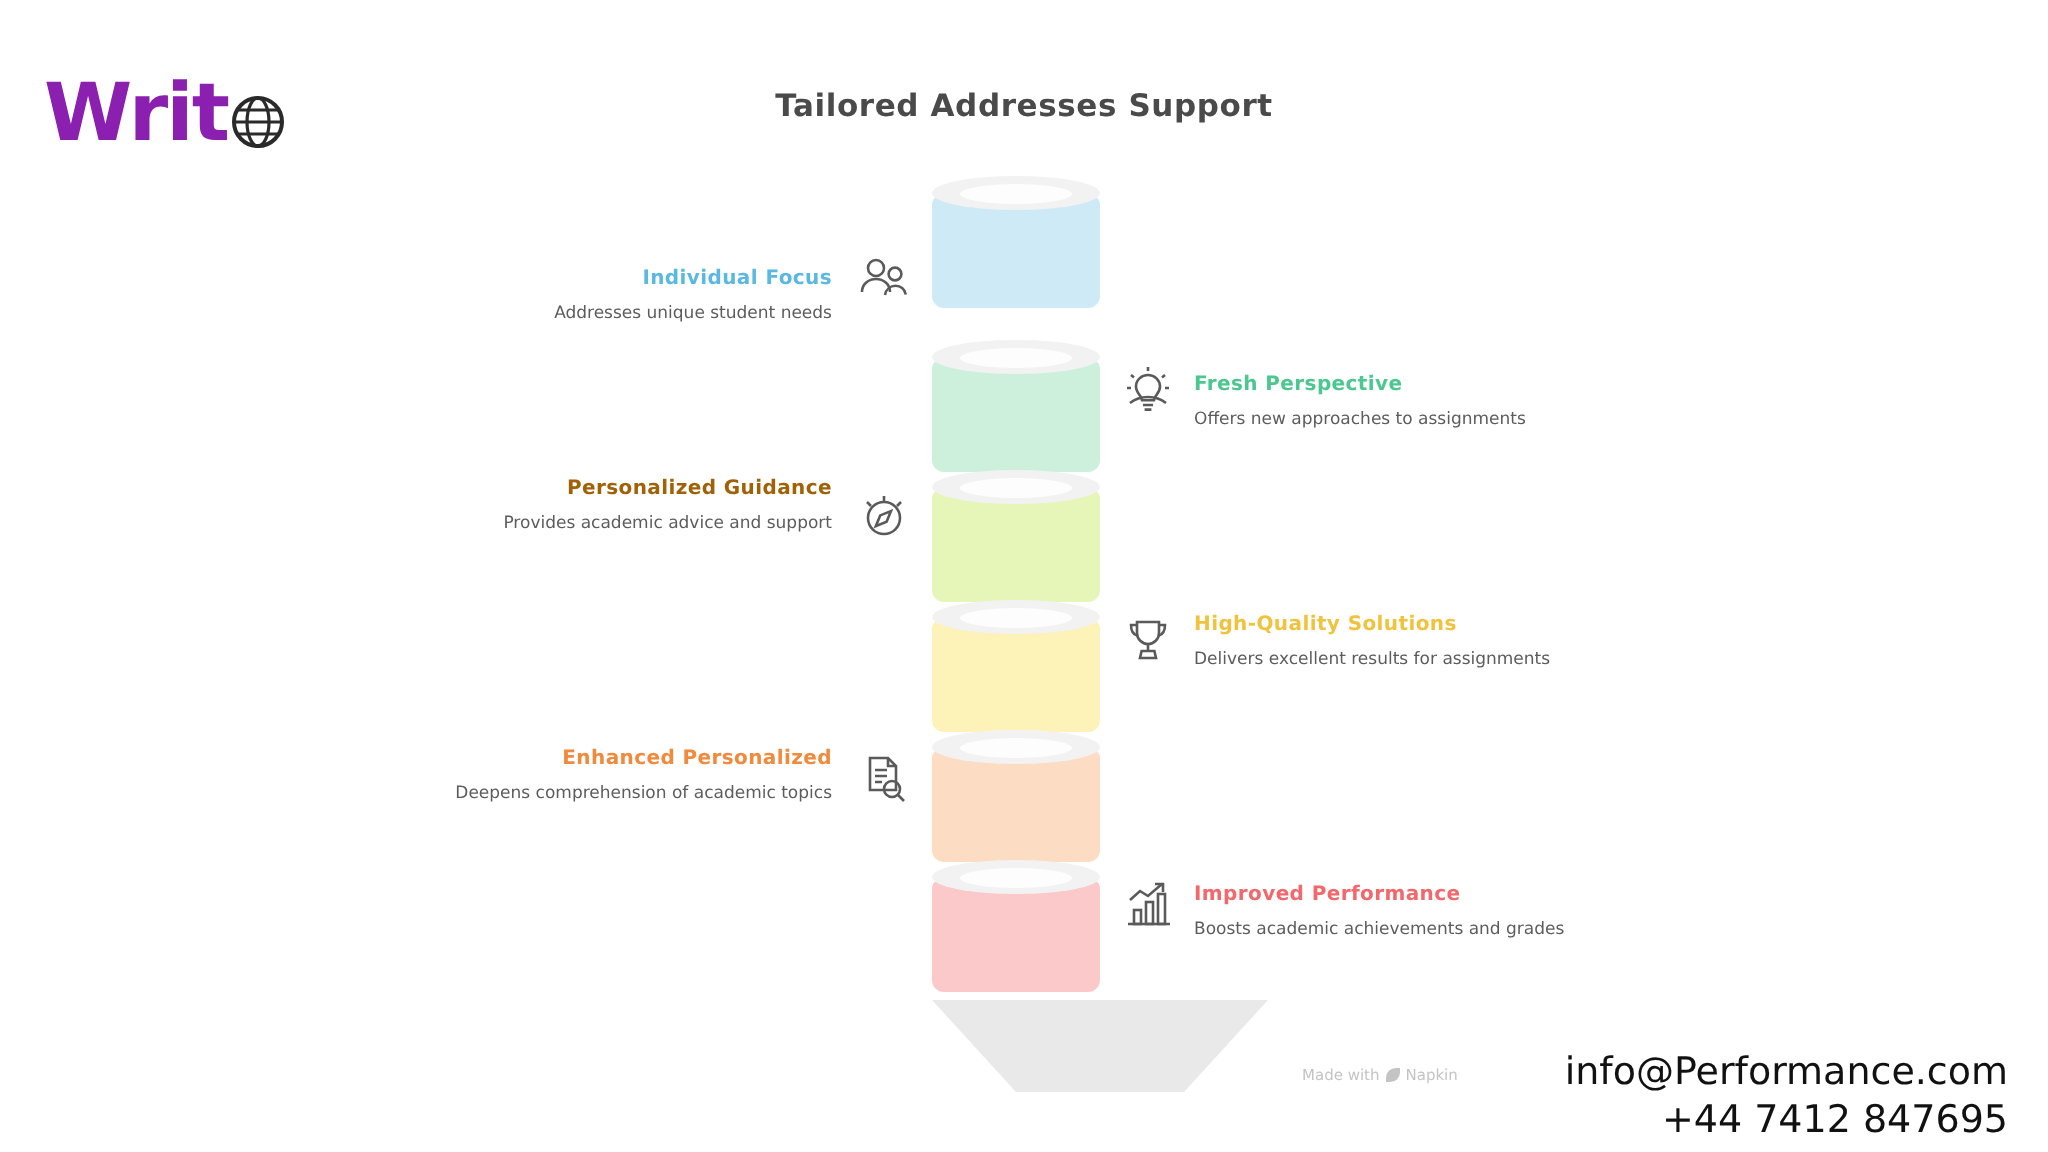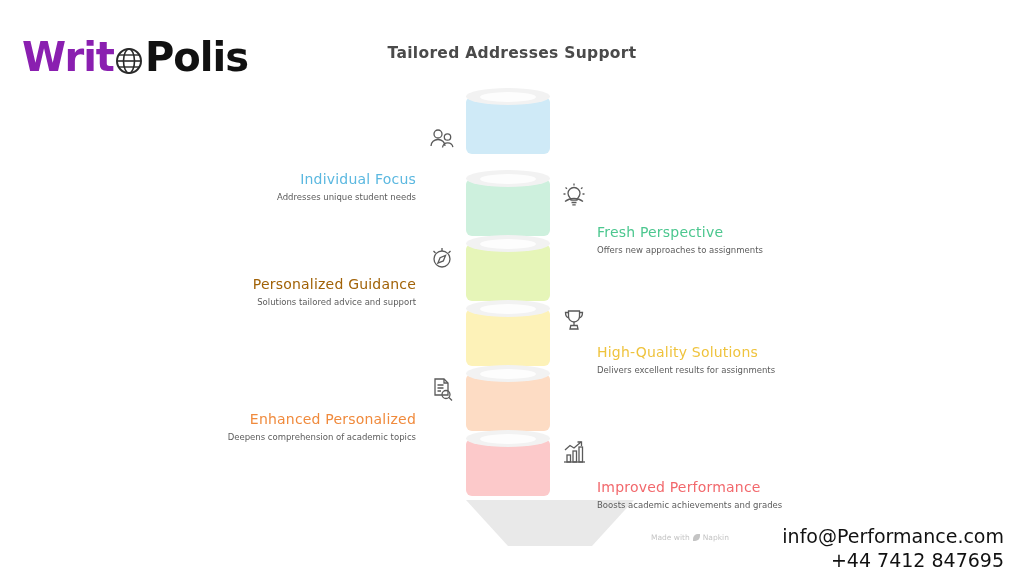--- a/index.html
+++ b/index.html
@@ -117,25 +117,24 @@
     position: absolute;
     width: 200px;
   }
   .label.left {
     text-align: right;
   }
   .label.right {
     text-align: left;
   }
   .label .head {
-    font-size: 14px;
-    font-weight: normal;
+    font-size: 10px;
+    font-weight: bold;
     line-height: 15px;
     letter-spacing: 0.2px;
-    margin-top: 40px;
   }
   .label .desc {
     font-size: 8.5px;
     color: #5c5c5c;
     line-height: 11.5px;
     margin-top: 5px;
   }
 
   .icon-box {
     position: absolute;
@@ -183,21 +182,20 @@
   <span class="logo-writ">Writ</span>
   <span class="logo-globe">
     <svg viewBox="0 0 28 28" width="28" height="28">
       <circle cx="14" cy="14" r="12" fill="none" stroke="#2a2a2a" stroke-width="2"></circle>
       <ellipse cx="14" cy="14" rx="5.5" ry="12" fill="none" stroke="#2a2a2a" stroke-width="1.6"></ellipse>
       <line x1="2" y1="14" x2="26" y2="14" stroke="#2a2a2a" stroke-width="1.6"></line>
       <line x1="4" y1="8" x2="24" y2="8" stroke="#2a2a2a" stroke-width="1.4"></line>
       <line x1="4" y1="20" x2="24" y2="20" stroke="#2a2a2a" stroke-width="1.4"></line>
     </svg>
   </span>
-  <span class="logo-polis">Polis</span>
 </div>
 
 <div class="title">Tailored Addresses Support</div>
 
 <div class="stack">
 
   <div class="seg" style="top:0px;">
     <div class="body" style="background:#cfeaf7;border-radius:10px 10px 6px 6px / 6px;"></div>
     <div class="top-cap"></div>
     <div class="inner-cap"></div>
@@ -257,21 +255,21 @@
   <svg viewBox="0 0 30 30" width="30" height="30" fill="none" stroke="#5a5a5a" stroke-width="1.3">
     <path d="M15 7.5c3.3 0 6 2.6 6 5.8 0 2.3-1.3 3.6-2.2 4.8-0.5 0.7-0.7 1.3-0.8 2h-6c-0.1-0.7-0.3-1.3-0.8-2C10.3 16.9 9 15.6 9 13.3 9 10.1 11.7 7.5 15 7.5z"></path>
     <path d="M12.5 22.5h5M13.3 24.8h3.4"></path>
     <path d="M15 3.5v2M6.5 7.5l1.5 1.2M23.5 7.5L22 8.7M4.5 14h2M23.5 14h2"></path>
     <path d="M6 21.5c2.5-2 6-3 9-3s6.5 1 9 3"></path>
   </svg>
 </div>
 
 <div class="label left" style="left:216px; top:237px;">
   <div class="head" style="color:#a16207;">Personalized Guidance</div>
-  <div class="desc">Solutions tailored advice and support</div>
+  <div class="desc">Provides academic advice and support</div>
 </div>
 <div class="icon-box" style="left:427px; top:243px;">
   <svg viewBox="0 0 30 30" width="30" height="30" fill="none" stroke="#5a5a5a" stroke-width="1.3">
     <circle cx="15" cy="16" r="8"></circle>
     <path d="M18.5 12.5l-2.2 5.4-5.4 2.2 2.2-5.4z"></path>
     <path d="M15 5v3M6.5 8l2 2M23.5 8l-2 2"></path>
   </svg>
 </div>
 
 <div class="label right" style="left:597px; top:305px;">

